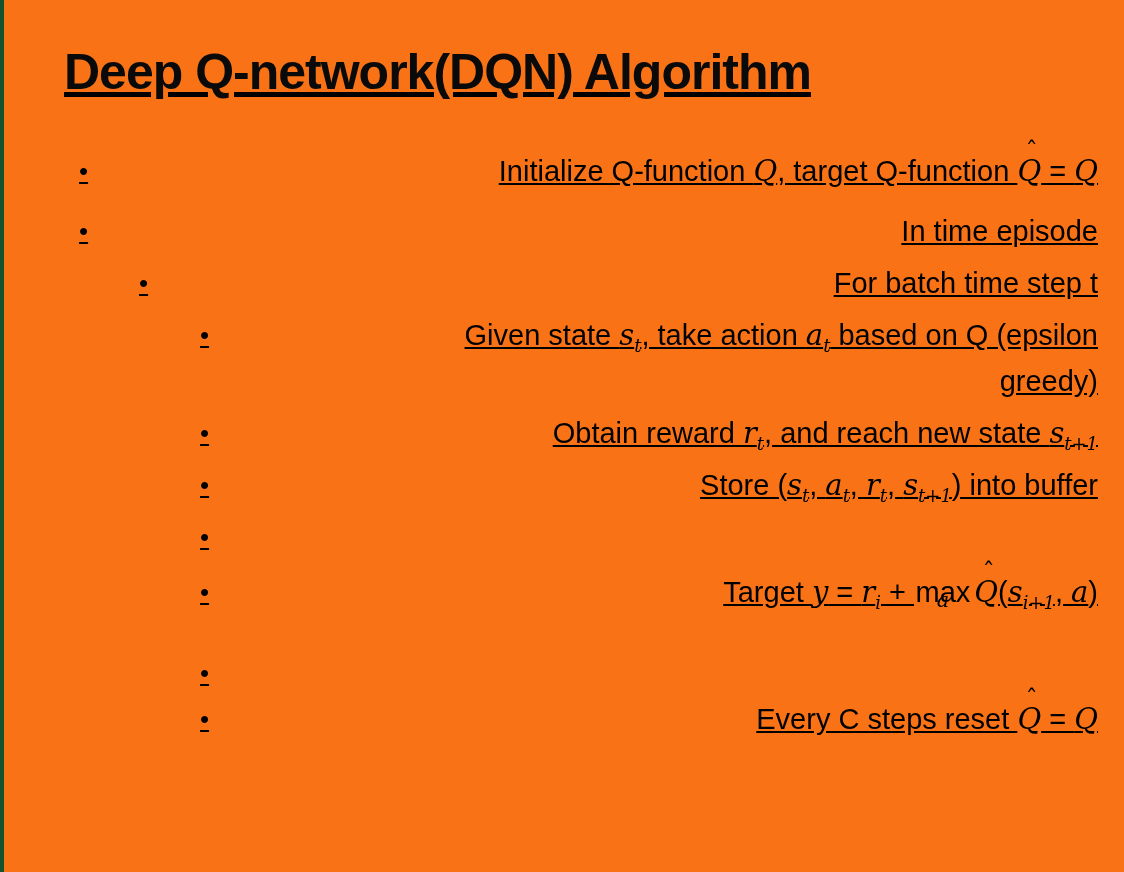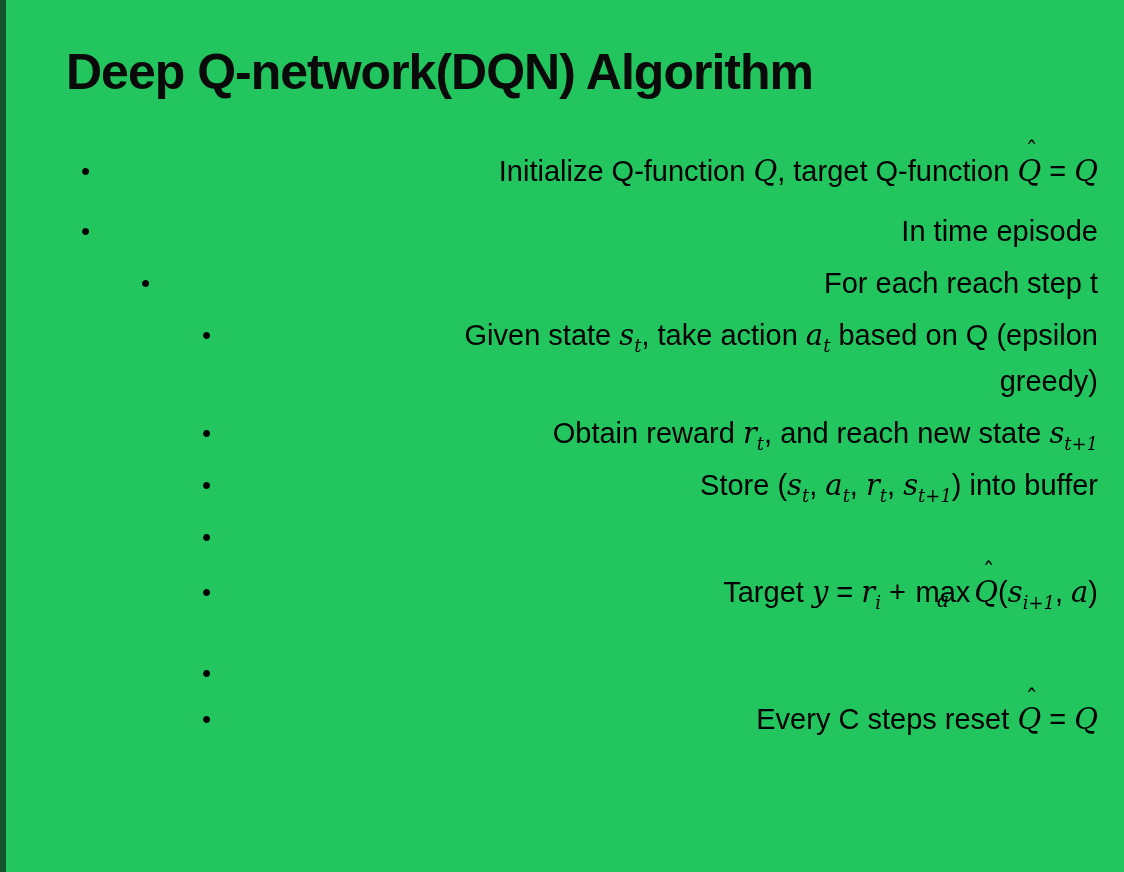--- a/index.html
+++ b/index.html
@@ -7,22 +7,23 @@
     width: 1124px; height: 872px;
     background: #ffffff;
     font-family: "Liberation Sans", sans-serif;
     color: #000000;
     overflow: hidden;
   }
   .slide {
     position: relative;
     width: 1124px; height: 872px;
     box-sizing: border-box;
-    background: #22c55e;
-    border-left: 6px solid #14532d;
+    background: #f97316;
+    border-left: 4px solid #14532d;
+    text-decoration: underline;
   }
   .title {
     margin: 0;
     padding: 44px 0 0 60px;
     font-size: 50px;
     line-height: 56px;
     font-weight: 700;
     color: #0a0a0a;
     letter-spacing: -1px;
   }
@@ -83,21 +84,21 @@
       <div class="bullet level-1">
         <span class="dot">•</span>
         <span class="content">Initialize Q-function <span class="mvar">Q</span>, target Q-function <span class="mhat"><span class="hatmark">ˆ</span><span class="mvar">Q</span></span> = <span class="mvar">Q</span></span>
       </div>
       <div class="bullet level-1">
         <span class="dot">•</span>
         <span class="content">In time episode</span>
       </div>
       <div class="bullet level-2">
         <span class="dot">•</span>
-        <span class="content">For each reach step t</span>
+        <span class="content">For batch time step t</span>
       </div>
       <div class="bullet level-3">
         <span class="dot">•</span>
         <span class="content">Given state <span class="mvar">s</span><sub class="msub">t</sub>, take action <span class="mvar">a</span><sub class="msub">t</sub> based on Q (epsilon<br>greedy)</span>
       </div>
       <div class="bullet level-3">
         <span class="dot">•</span>
         <span class="content">Obtain reward <span class="mvar">r</span><sub class="msub">t</sub>, and reach new state <span class="mvar">s</span><sub class="msub">t+1</sub></span>
       </div>
       <div class="bullet level-3">

